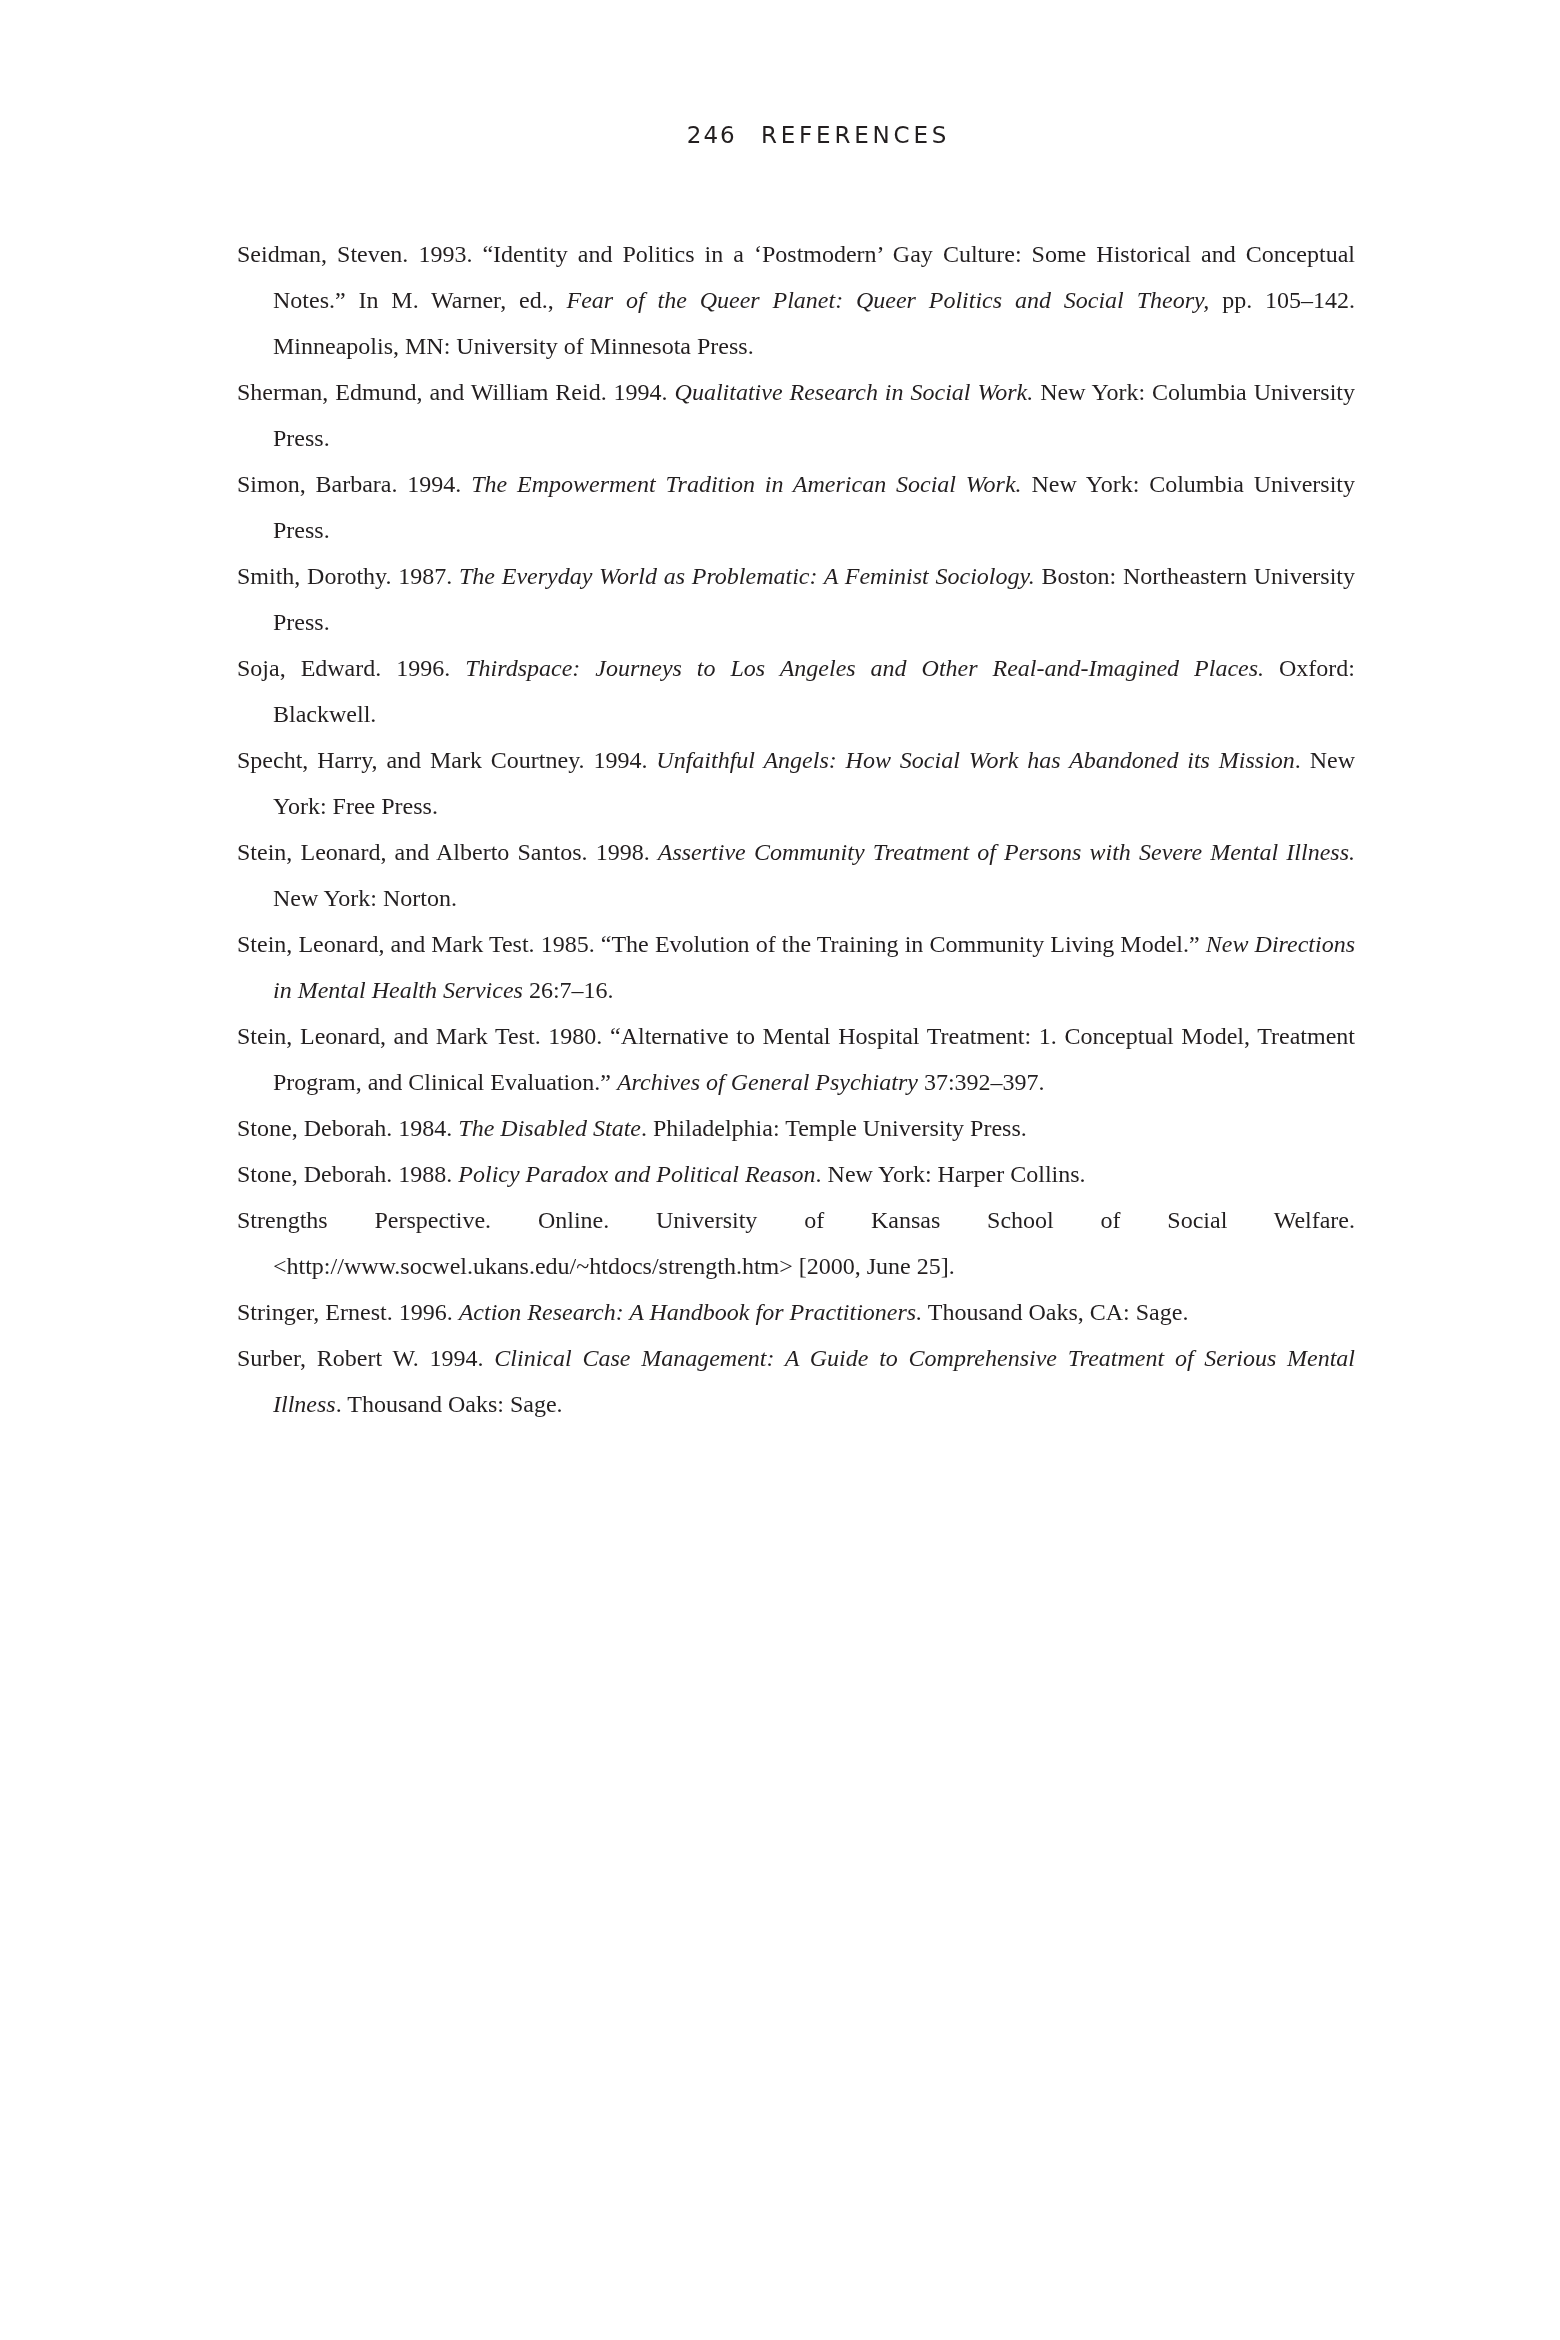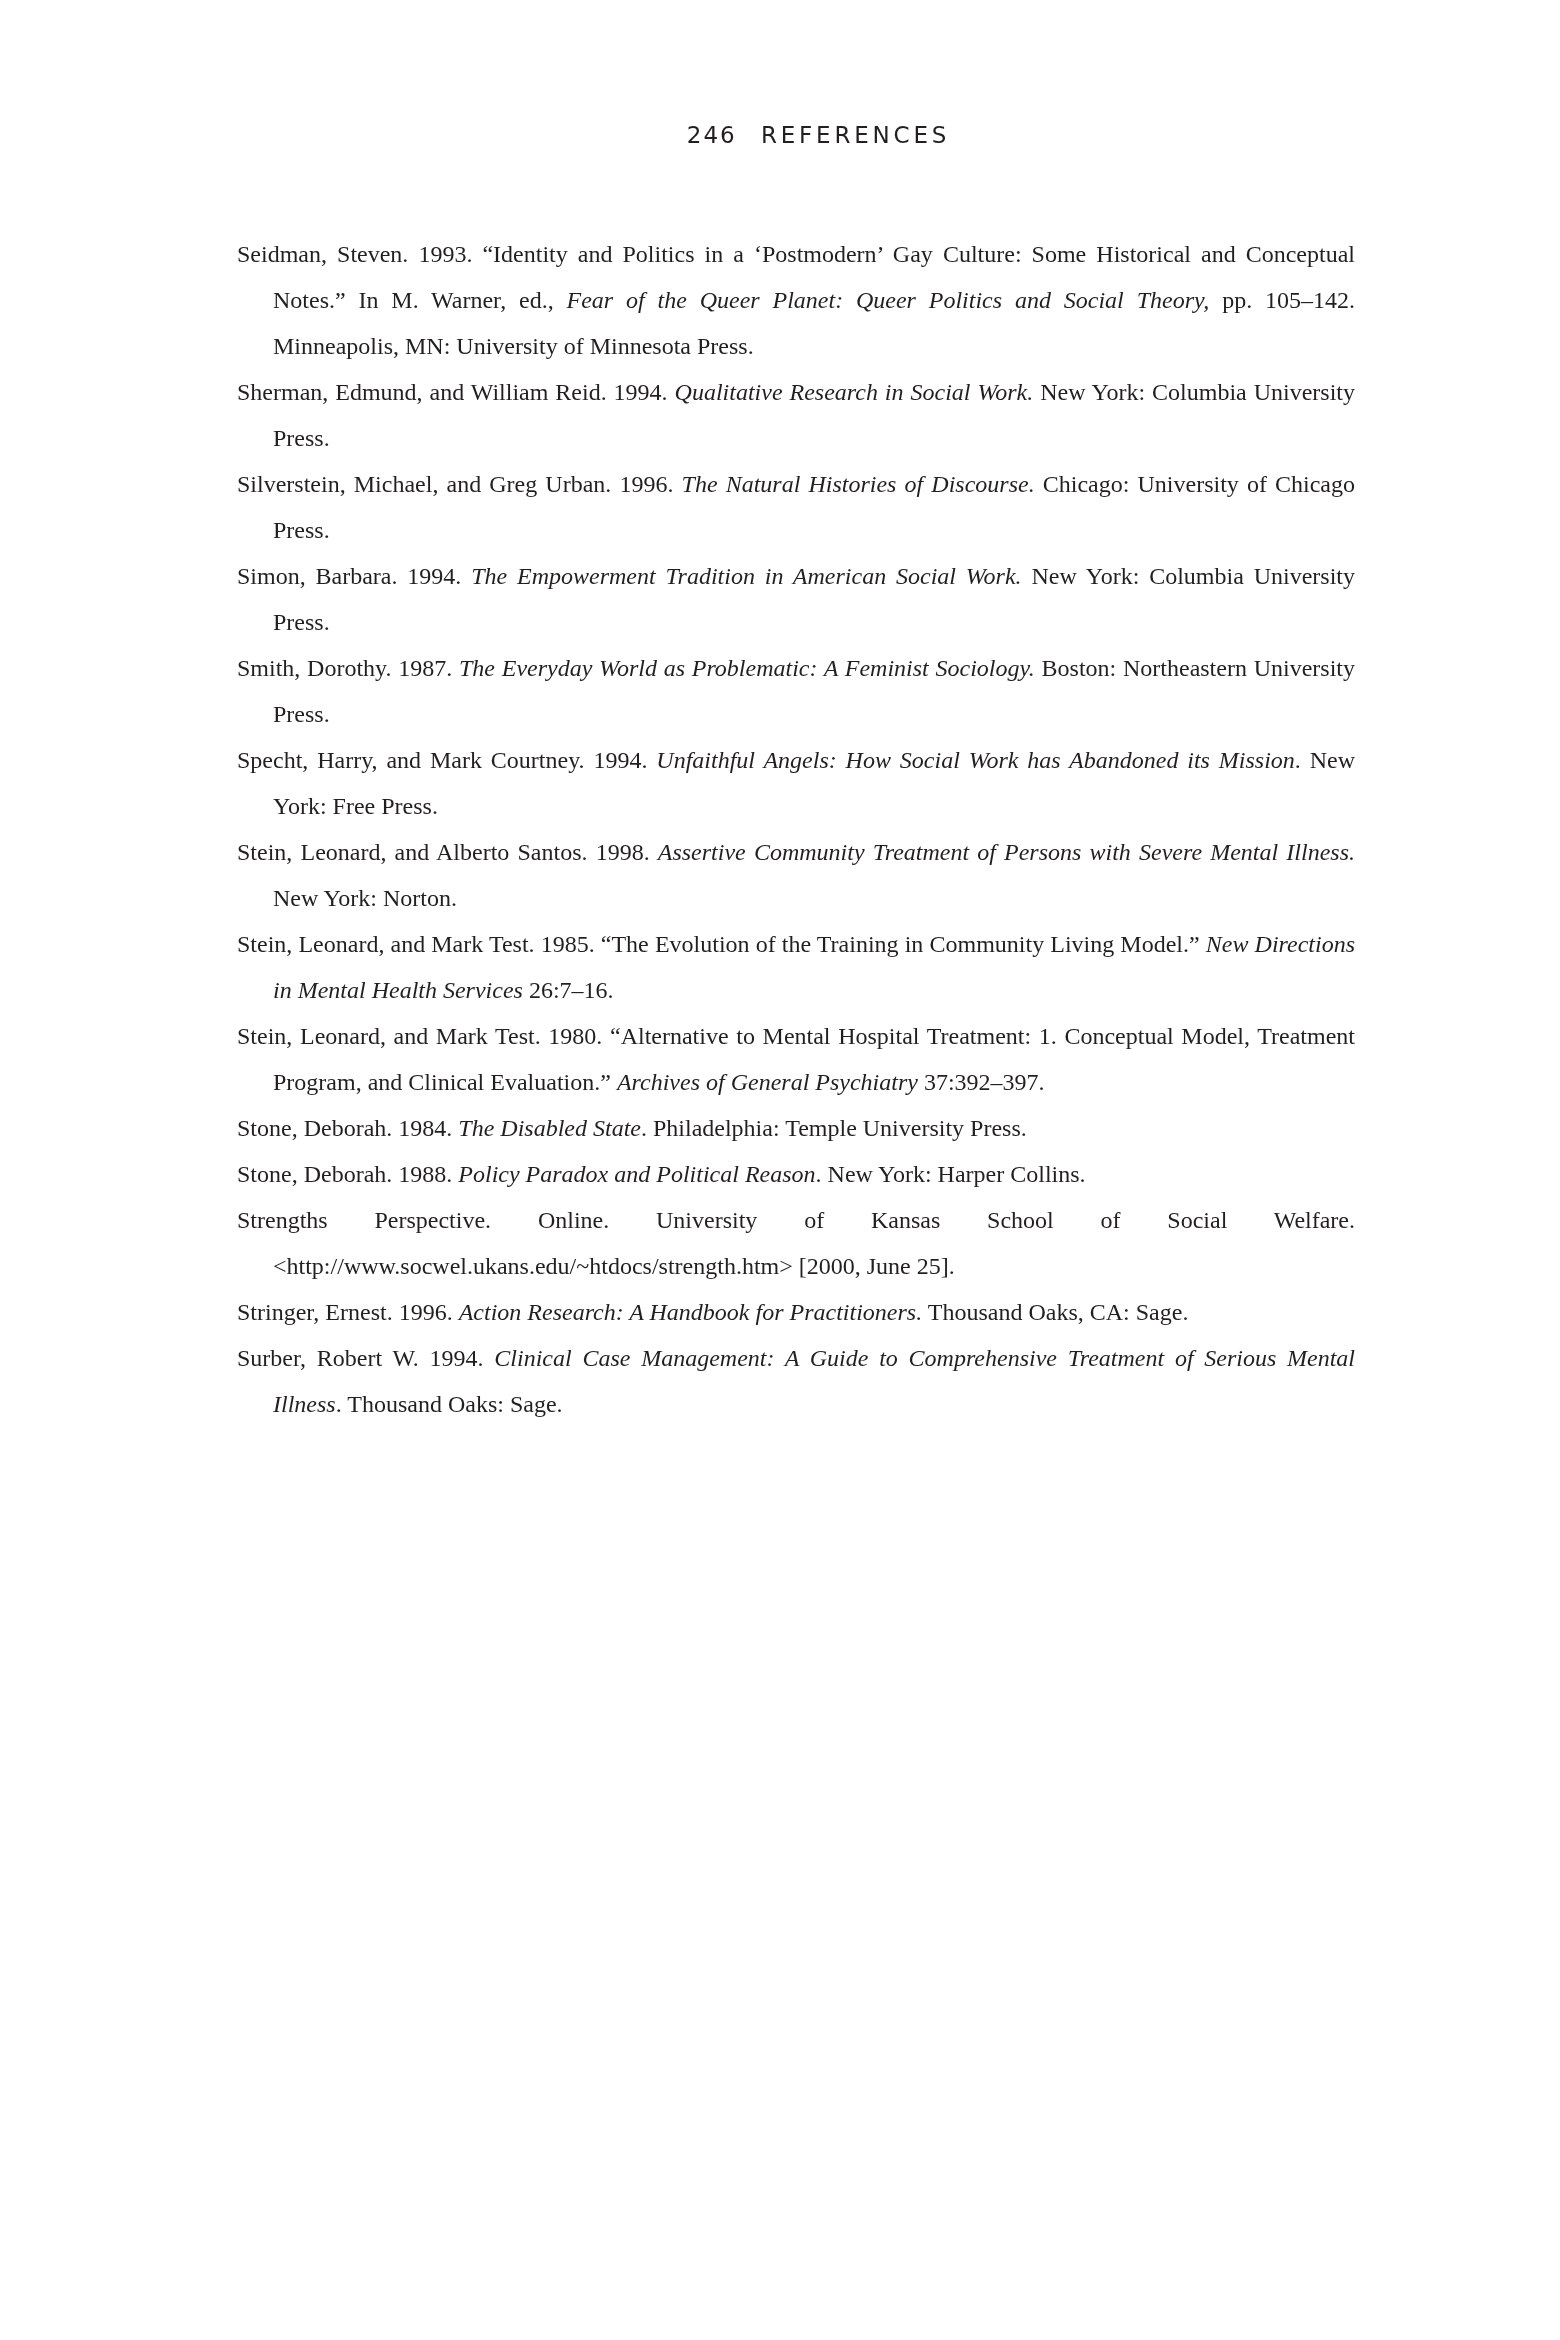--- a/index.html
+++ b/index.html
@@ -23,23 +23,23 @@
 <body>
 
 <div class="running-head">
   <span class="pnum">246</span>
   <span>REFERENCES</span>
 </div>
 
 <div class="refs" id="refs">
     <p class="ref"><span>Seidman, Steven. 1993. “Identity and Politics in a ‘Postmodern’ Gay Culture: Some Historical and Conceptual Notes.” In M. Warner, ed., </span><i>Fear of the Queer Planet: Queer Politics and Social Theory,</i><span> pp. 105–142. Minneapolis, MN: University of Minnesota Press.</span></p>
     <p class="ref"><span>Sherman, Edmund, and William Reid. 1994. </span><i>Qualitative Research in Social Work.</i><span> New York: Columbia University Press.</span></p>
-    <p class="ref"><span>Silverstein, Michael, and Greg Urban. 1996. </span><i>The Natural Histories of Discourse.</i><span> Chicago: University of Chicago Press.</span></p>
     <p class="ref"><span>Simon, Barbara. 1994. </span><i>The Empowerment Tradition in American Social Work.</i><span> New York: Columbia University Press.</span></p>
     <p class="ref"><span>Smith, Dorothy. 1987. </span><i>The Everyday World as Problematic: A Feminist Sociology.</i><span> Boston: Northeastern University Press.</span></p>
+    <p class="ref"><span>Soja, Edward. 1996. </span><i>Thirdspace: Journeys to Los Angeles and Other Real-and-Imagined Places.</i><span> Oxford: Blackwell.</span></p>
     <p class="ref"><span>Specht, Harry, and Mark Courtney. 1994. </span><i>Unfaithful Angels: How Social Work has Abandoned its Mission</i><span>. New York: Free Press.</span></p>
     <p class="ref"><span>Stein, Leonard, and Alberto Santos. 1998. </span><i>Assertive Community Treatment of Persons with Severe Mental Illness.</i><span> New York: Norton.</span></p>
     <p class="ref"><span>Stein, Leonard, and Mark Test. 1985. “The Evolution of the Training in Community Living Model.” </span><i>New Directions in Mental Health Services</i><span> 26:7–16.</span></p>
     <p class="ref"><span>Stein, Leonard, and Mark Test. 1980. “Alternative to Mental Hospital Treatment: 1. Conceptual Model, Treatment Program, and Clinical Evaluation.” </span><i>Archives of General Psychiatry</i><span> 37:392–397.</span></p>
     <p class="ref"><span>Stone, Deborah. 1984. </span><i>The Disabled State</i><span>. Philadelphia: Temple University Press.</span></p>
     <p class="ref"><span>Stone, Deborah. 1988. </span><i>Policy Paradox and Political Reason</i><span>. New York: Harper Collins.</span></p>
     <p class="ref"><span>Strengths Perspective. Online. University of Kansas School of Social Welfare. &lt;http://www.socwel.ukans.edu/~htdocs/strength.htm&gt; [2000, June 25].</span></p>
     <p class="ref"><span>Stringer, Ernest. 1996. </span><i>Action Research: A Handbook for Practitioners.</i><span> Thousand Oaks, CA: Sage.</span></p>
     <p class="ref"><span>Surber, Robert W. 1994. </span><i>Clinical Case Management: A Guide to Comprehensive Treatment of Serious Mental Illness</i><span>. Thousand Oaks: Sage.</span></p>
   </div>

